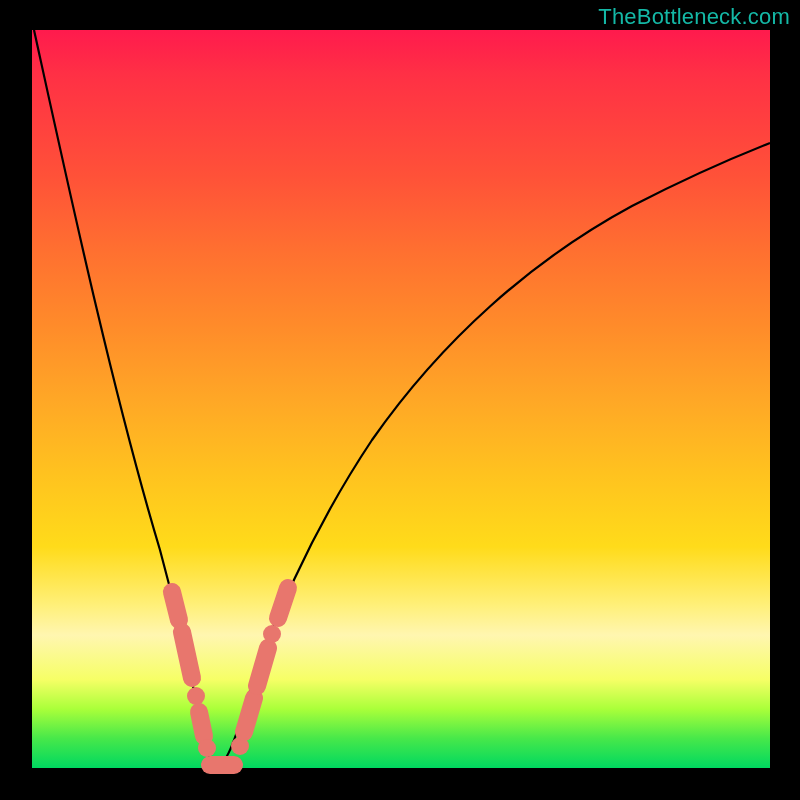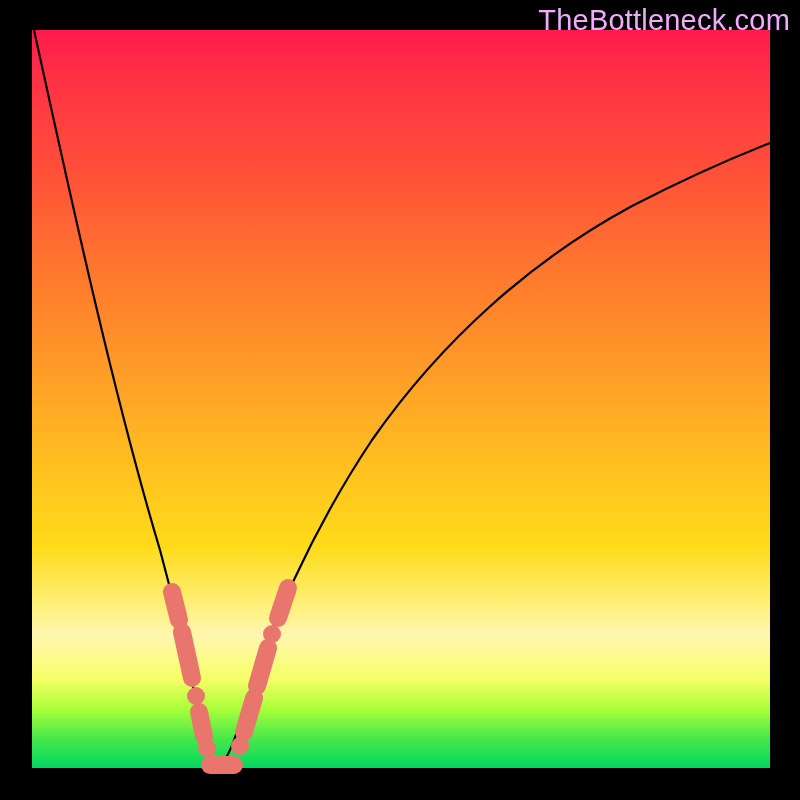--- a/index.html
+++ b/index.html
@@ -41,22 +41,22 @@
       #f6ff66 88%,
       #aaff3a 92%,
       #47e84a 96%,
       #00d860 100%
     );
   }
   .watermark {
     position: absolute;
     top: 4px;
     right: 10px;
-    color: #f0abfc;
-    font-size: 29px;
+    color: #14b8a6;
+    font-size: 22px;
     font-weight: 500;
     letter-spacing: 0.2px;
     user-select: none;
   }
   svg.curve {
     position: absolute;
     left: 0;
     top: 0;
     width: 738px;
     height: 738px;

